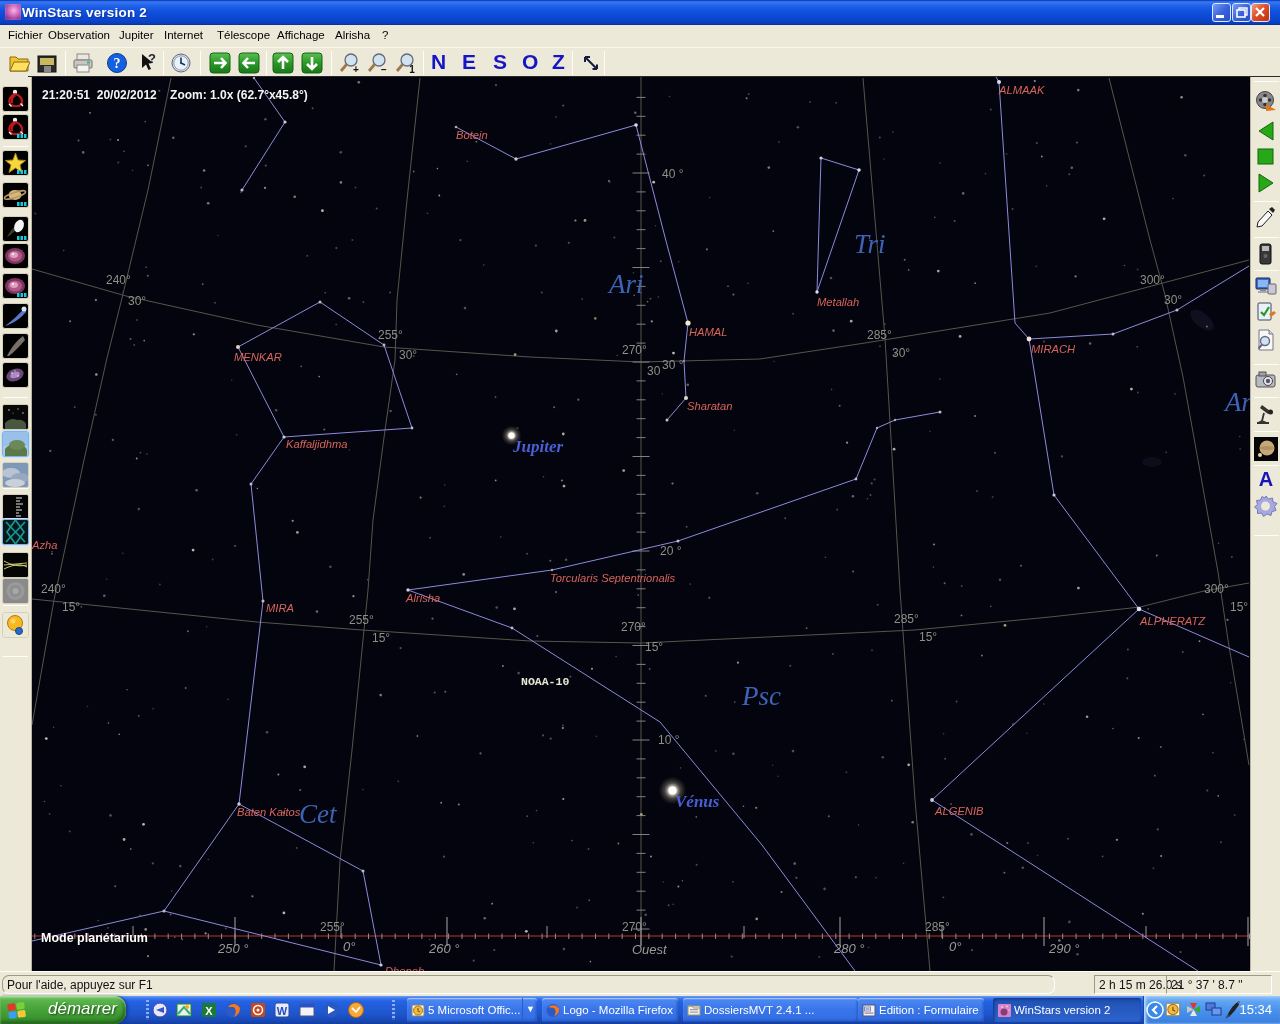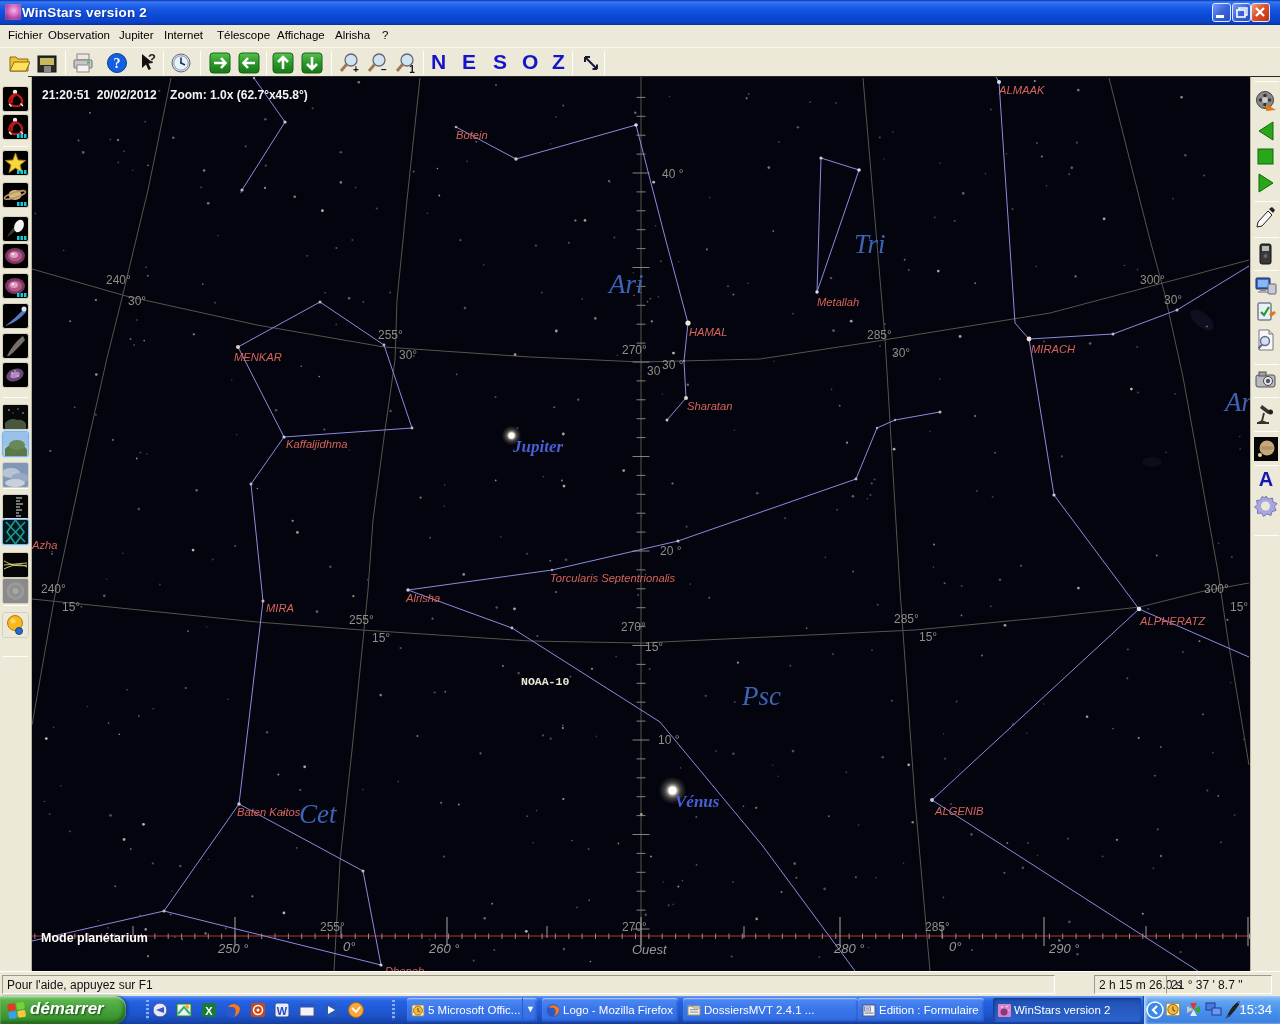--- a/index.html
+++ b/index.html
@@ -37,21 +37,21 @@
 #map{position:absolute;left:32px;top:77px;width:1218px;height:894px;background:#050510;}
 
 #statusbar{position:absolute;left:0;top:971px;width:1280px;height:25px;background:#ece9d8;border-top:1px solid #fff;font-size:12px;color:#111;}
 .sfield{position:absolute;top:3px;height:19px;border:1px solid #9d9a84;border-bottom-color:#fff;border-right-color:#fff;padding:2px 4px 0 4px;}
 
 #taskbar{position:absolute;left:0;top:996px;width:1280px;height:28px;
  background:linear-gradient(180deg,#6d9bf5 0%,#3a77ee 9%,#2663e4 18%,#215cd8 38%,#1e55cc 65%,#1848b4 88%,#133da0 100%);}
 #startbtn{position:absolute;left:0;top:0;width:126px;height:28px;border-radius:0 12px 12px 0;
  background:linear-gradient(180deg,#8cd27c 0%,#5cb44c 15%,#48a43c 45%,#3c9530 78%,#318426 100%);
  box-shadow:inset 0 1px 2px #b8e8a8,inset -2px -2px 4px #1e5c18,2px 0 3px #0a2a6088;}
-#startbtn .stext{position:absolute;left:30px;top:3px;color:#fff;font-weight:bold;font-style:italic;font-size:17px;text-shadow:1px 1px 2px #1a4a14;}
+#startbtn .stext{position:absolute;left:48px;top:3px;color:#fff;font-weight:normal;font-style:italic;font-size:17px;text-shadow:1px 1px 2px #1a4a14;}
 .tbtn{position:absolute;top:2px;height:24px;border-radius:3px;color:#fff;font-size:12px;
  background:linear-gradient(180deg,#71a1f4 0%,#4a86f2 10%,#3a76ea 45%,#3570e6 80%,#2d64d4 100%);
  box-shadow:inset 0 1px 1px #a8c8fa,inset -1px -1px 2px #1d4cb4;}
 .tbtn .txt{position:absolute;left:21px;top:6px;font-size:11.5px;white-space:nowrap;overflow:hidden;}
 #tray{position:absolute;left:1143px;top:0;width:137px;height:28px;
  background:linear-gradient(180deg,#8cc0f8 0%,#5ea3f2 20%,#4890ec 55%,#3d84e4 85%,#3578d8 100%);
  border-left:1px solid #1a48a8;box-shadow:inset 2px 0 3px #bcdcfc;}
 #tray .clock{position:absolute;right:8px;top:6px;color:#fff;font-size:13px;}
 </style></head>
 <body>
@@ -1135,21 +1135,21 @@
 <g fill="#4a5fd4" font-size="17px" font-style="italic" font-weight="bold" font-family="Liberation Serif,serif">
         <text x="481" y="375">Jupiter</text>
         <text x="643" y="730">Vénus</text>
       </g>
 <text x="10" y="22" fill="#f4f4f4" font-size="12px" font-weight="bold">21:20:51&nbsp;&nbsp;20/02/2012&nbsp;&nbsp;&nbsp;&nbsp;Zoom: 1.0x (62.7°x45.8°)</text>
 <text x="489" y="608" fill="#e8e8d4" font-size="11.5px" font-family="Liberation Mono,monospace" font-weight="bold">NOAA-10</text>
 <text x="9" y="865" fill="#fff" font-size="12.5px" font-weight="bold" style="text-shadow:1px 1px 1px #000">Mode planétarium</text>
 </svg>
   </div>
 <div id="statusbar">
- <div class="sfield" style="left:2px;width:1053px;">Pour l'aide, appuyez sur F1</div>
+ <div class="sfield" style="left:2px;width:1053px;border-radius:7px;">Pour l'aide, appuyez sur F1</div>
  <div class="sfield" style="left:1058px;width:105px;margin-left:36px;">2 h  15 m  26.0 s</div>
  <div class="sfield" style="left:1166px;width:106px;">21 ° 37 ' 8.7 "</div>
 </div>
 <div id="taskbar">
  <div id="startbtn">
   <svg width="30" height="28" style="position:absolute;left:6px;top:4px">
         <g transform="rotate(-8 10 10)">
           <rect x="2" y="3" width="8" height="7" rx="1.5" fill="#e23a2a"></rect>
           <rect x="11" y="3" width="8" height="7" rx="1.5" fill="#7ad038"></rect>
           <rect x="2" y="11" width="8" height="7" rx="1.5" fill="#38a0f0"></rect>

